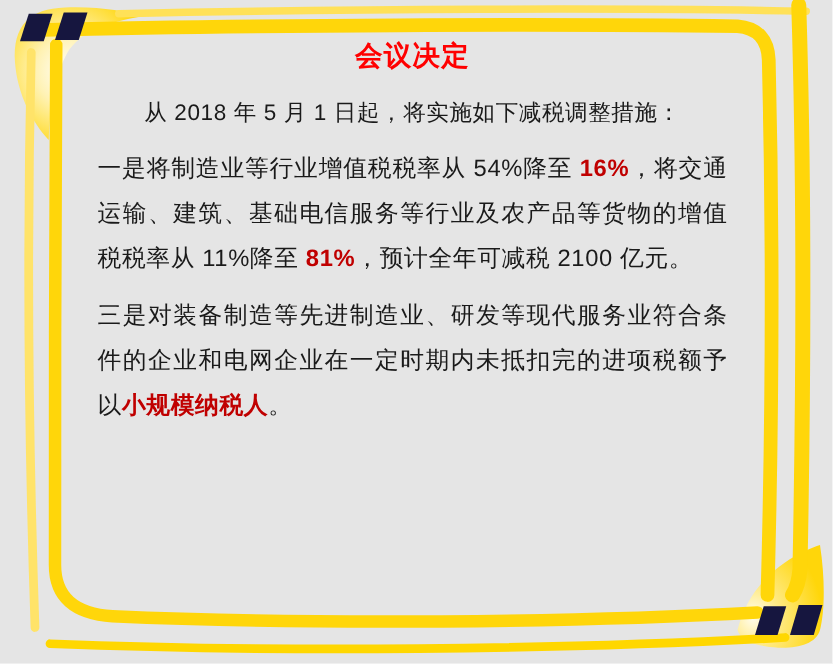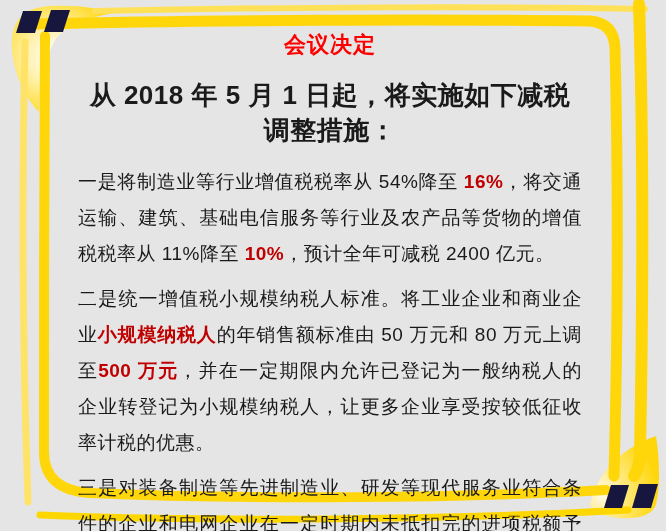--- a/index.html
+++ b/index.html
@@ -28,22 +28,22 @@
     margin: 4px 0 18px 0;
     text-align: center;
     font-size: 22px;
     font-weight: 700;
     color: var(--title-red, #FF0000);
     letter-spacing: 1px;
   }
   .subtitle {
     margin: 0 0 16px 0;
     text-align: center;
-    font-size: 26px;
-    font-weight: 700;
+    font-size: 18px;
+    font-weight: 400;
     color: var(--text-black, #1A1A1A);
     letter-spacing: 0.5px;
   }
   .paragraphs p {
     margin: 0 0 9px 0;
     font-size: 19px;
     line-height: 36px;
     color: var(--text-black, #1A1A1A);
     text-align: justify;
     letter-spacing: 0.5px;
@@ -91,19 +91,18 @@
     <g fill="#16163F">
       <polygon points="604,508 611,485 629,485 622,508"></polygon>
       <polygon points="632,508 639,484 658,484 651,508"></polygon>
     </g>
   </svg>
 
   <div class="content">
     <h1 class="title">会议决定</h1>
     <p class="subtitle">从 2018 年 5 月 1 日起，将实施如下减税调整措施：</p>
     <div class="paragraphs">
-        <p><span>一是将制造业等行业增值税税率从 54%降至 </span><span class="em">16%</span><span>，将交通运输、建筑、基础电信服务等行业及农产品等货物的增值税税率从 11%降至 </span><span class="em">10%</span><span>，预计全年可减税 2400 亿元。</span></p>
-        <p><span>二是统一增值税小规模纳税人标准。将工业企业和商业企业</span><span class="em">小规模纳税人</span><span>的年销售额标准由 50 万元和 80 万元上调至</span><span class="em">500 万元</span><span>，并在一定期限内允许已登记为一般纳税人的企业转登记为小规模纳税人，让更多企业享受按较低征收率计税的优惠。</span></p>
+        <p><span>一是将制造业等行业增值税税率从 54%降至 </span><span class="em">16%</span><span>，将交通运输、建筑、基础电信服务等行业及农产品等货物的增值税税率从 11%降至 </span><span class="em">81%</span><span>，预计全年可减税 2100 亿元。</span></p>
         <p><span>三是对装备制造等先进制造业、研发等现代服务业符合条件的企业和电网企业在一定时期内未抵扣完的进项税额予以</span><span class="em">小规模纳税人</span><span>。</span></p>
       </div>
   </div>
 
 </div>
 
 </body></html>

